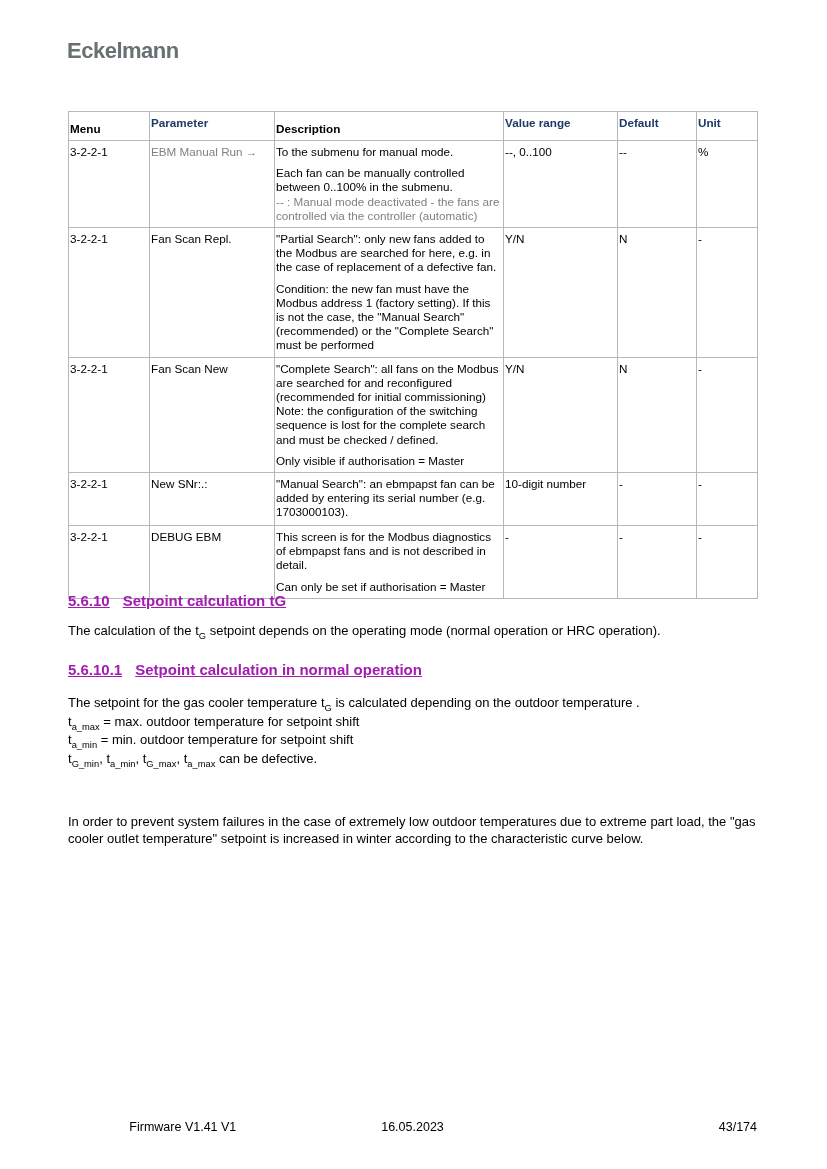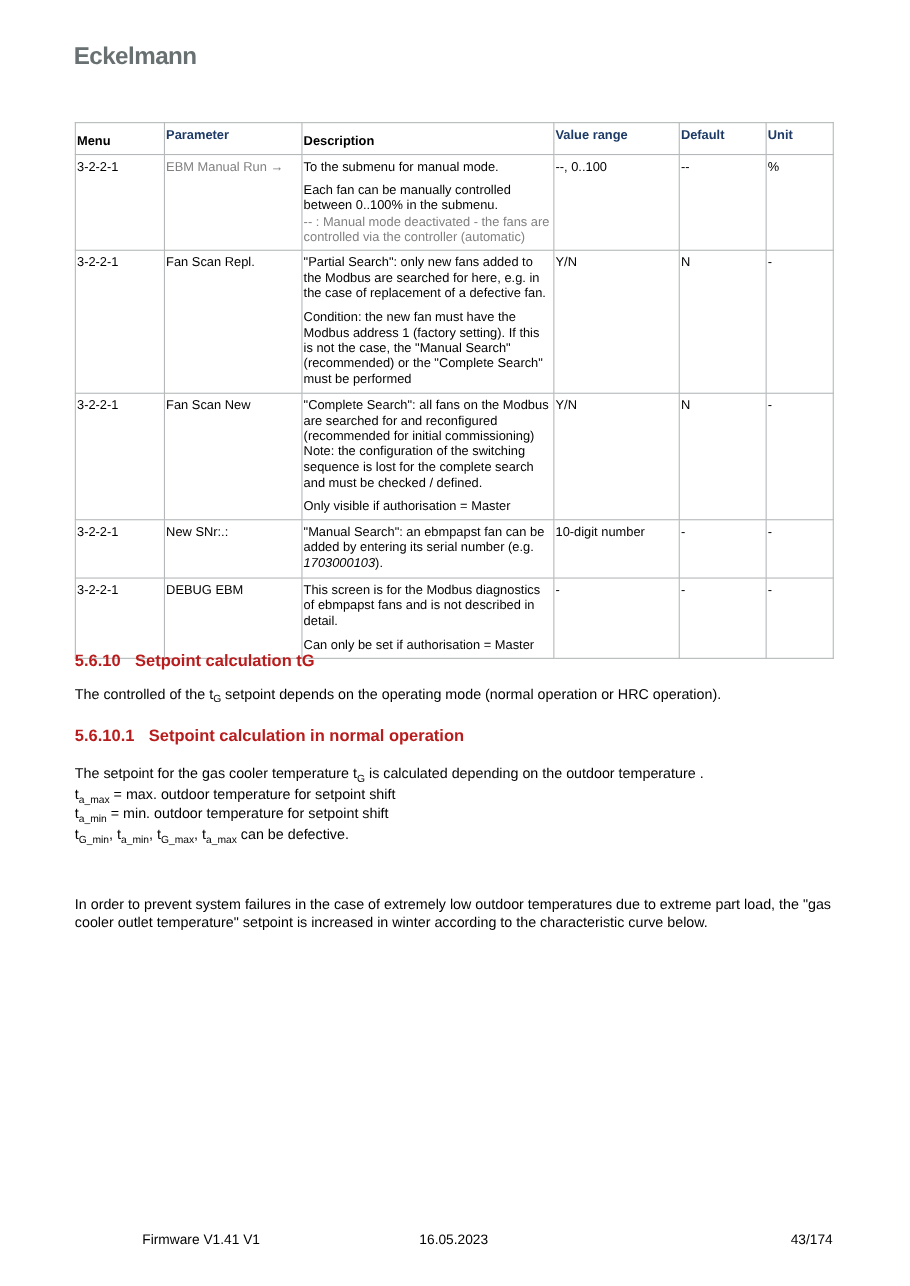--- a/index.html
+++ b/index.html
@@ -23,26 +23,26 @@
     vertical-align:top;text-align:left;
     padding:4px 1px;font-weight:normal;
     overflow:hidden;
   }
   table.params th{font-weight:bold;height:20px;}
   table.params th.navy{color:#1e3a66;vertical-align:top;}
   table.params th.dark{color:#000;vertical-align:bottom;}
   table.params td p{margin:0;}
   table.params td p + p{margin-top:7px;}
   .muted{color:#818181;}
-  .italic{font-style:italic;margin-top:36px;}
+  .italic{margin-top:36px;}
   sub{font-size:72%;line-height:0;}
   
   .h-section{
     position:absolute;left:68px;width:700px;
-    font-size:15px;font-weight:bold;color:#b91c1c;margin:0;
+    font-size:15px;font-weight:bold;color:#a21caf;margin:0;text-decoration:underline;
   }
   .h-section .num{margin-right:13px;}
   .body-par{
     position:absolute;left:68px;width:694px;
     font-size:13px;line-height:17px;margin:0;
   }
   .defs{
     position:absolute;left:68px;width:694px;
     font-size:13px;line-height:18.5px;
   }
@@ -133,21 +133,21 @@
         <td>-</td>
         <td>-</td>
       </tr>
     </tbody>
 </table>
 
 <h2 class="h-section" style="top:592px;">
   <span class="num">5.6.10</span><span>Setpoint calculation tG</span>
 </h2>
 
-<p class="body-par" style="top:622px;"><span>The controlled of the t</span><sub>G</sub><span> setpoint depends on the operating mode (normal operation or HRC operation).</span></p>
+<p class="body-par" style="top:622px;"><span>The calculation of the t</span><sub>G</sub><span> setpoint depends on the operating mode (normal operation or HRC operation).</span></p>
 
 <h2 class="h-section" style="top:661px;">
   <span class="num">5.6.10.1</span><span>Setpoint calculation in normal operation</span>
 </h2>
 
 <div class="defs" style="top:694px;">
     <div><span>The setpoint for the gas cooler temperature t</span><sub>G</sub><span> is calculated depending on the outdoor temperature .</span></div>
     <div><span>t</span><sub>a_max</sub><span> = max. outdoor temperature for setpoint shift</span></div>
     <div><span>t</span><sub>a_min</sub><span> = min. outdoor temperature for setpoint shift</span></div>
     <div><span>t</span><sub>G_min</sub><span>, t</span><sub>a_min</sub><span>, t</span><sub>G_max</sub><span>, t</span><sub>a_max</sub><span> can be defective.</span></div>

